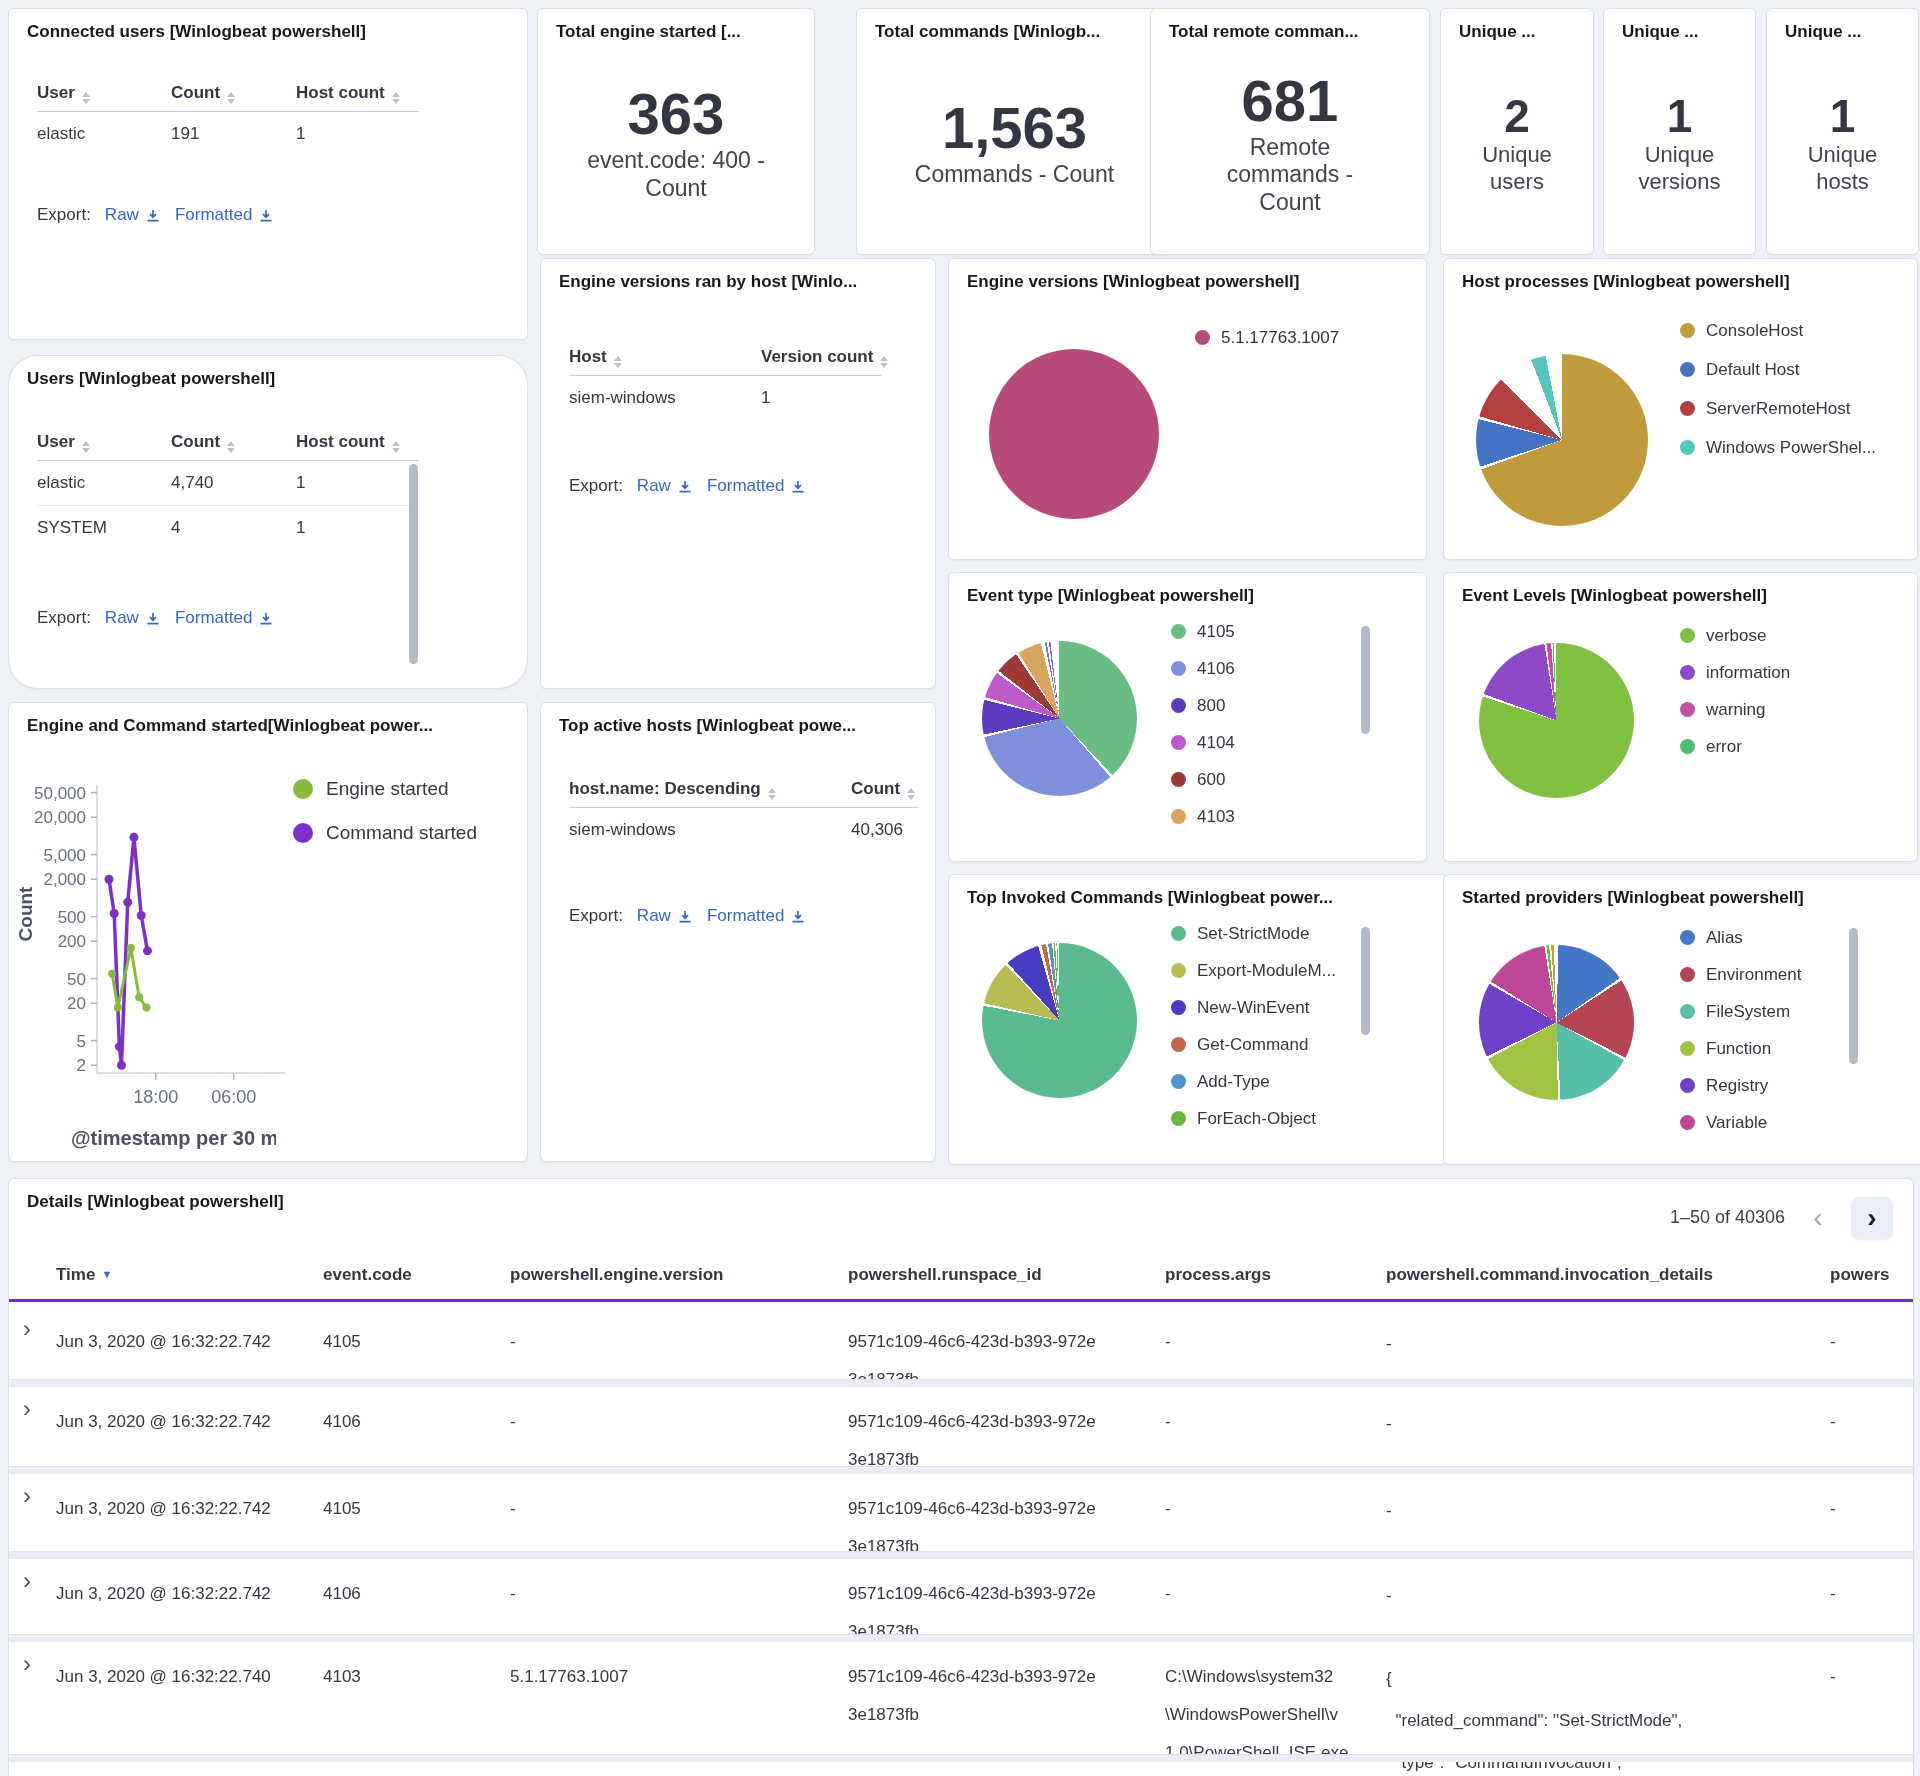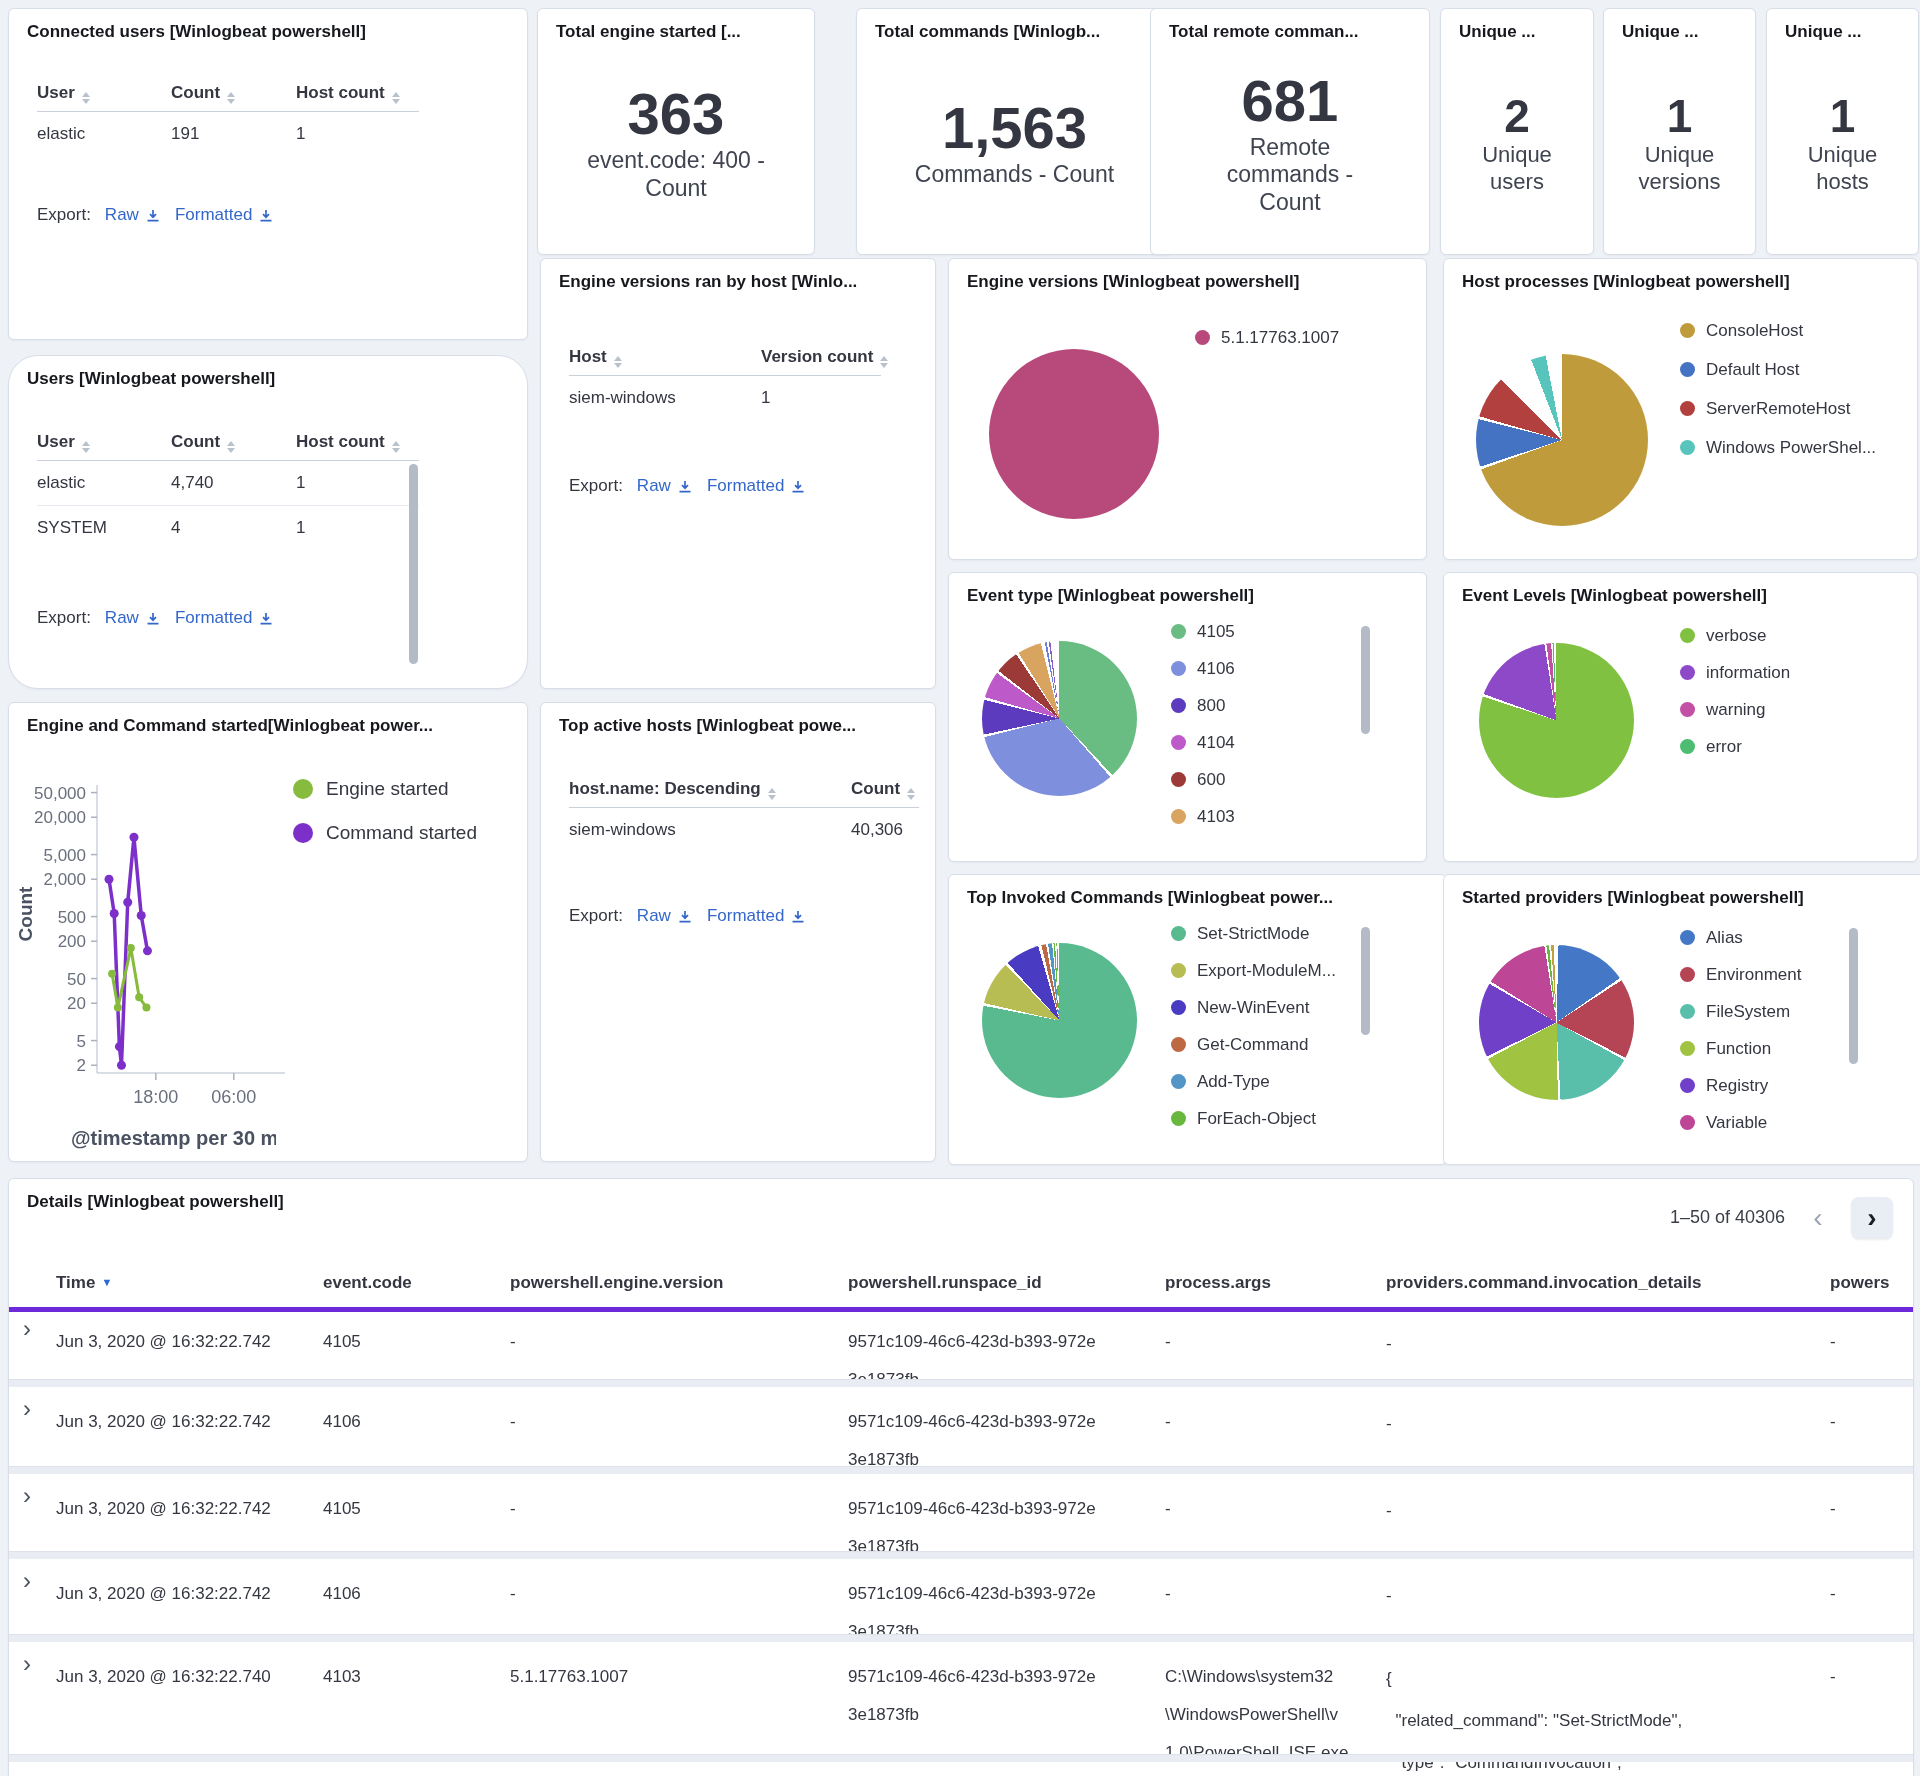--- a/index.html
+++ b/index.html
@@ -46,21 +46,21 @@
   .legend-lg .legend-label{font-size:19px;}
   .vscroll{position:absolute;width:9px;border-radius:5px;background:#b4bbc7;cursor:pointer;}
   
   .ytitle{position:absolute;left:-38px;top:200px;width:110px;transform:rotate(-90deg);font-weight:700;font-size:19px;color:#4a5160;text-align:center;}
   .xtitle{position:absolute;left:62px;top:424px;width:205px;font-weight:700;font-size:20px;color:#4a5160;white-space:nowrap;overflow:hidden;}
   
   .pag{position:absolute;right:128px;top:28px;font-size:18px;color:#3a3e46;}
   .pagebtn{position:absolute;top:18px;width:42px;height:42px;border-radius:8px;display:flex;align-items:center;justify-content:center;font-size:28px;cursor:pointer;}
   .pagprev{right:74px;color:#9aa4b2;}
   .pagnext{right:20px;background:#e9edf4;color:#1c1e24;font-weight:700;box-shadow:0 1px 2px rgba(0,0,0,.08);}
-  .dhead{position:absolute;left:0;right:0;top:88px;height:40px;border-bottom:5px solid #6d28d9;font-weight:700;font-size:17px;}
+  .dhead{position:absolute;left:0;right:0;top:80px;height:40px;border-bottom:3px solid #6d28d9;font-weight:700;font-size:17px;}
   .dhead .shcell{top:6px;}
   .tcaret{color:#2b6bd0;font-size:11px;margin-left:6px;vertical-align:2px;}
   .drow{position:absolute;left:0;right:0;}
   .dcell{position:absolute;top:16px;font-size:17px;line-height:38px;color:#343741;}
   .dcell.wrap{word-break:break-all;}
   .dcell.pre{white-space:pre-wrap;line-height:42px;}
   .expander{position:absolute;left:14px;top:10px;font-size:24px;color:#4a5260;cursor:pointer;line-height:1;}
   .sep{position:absolute;left:0;right:0;height:7px;background:#e9edf3;border-top:1px solid #dde2ea;}
 </style>
 </head>
@@ -495,21 +495,21 @@
       </div>
     <div class="pagebtn pagnext">
         <span>›</span>
       </div>
     <div class="dhead">
       <span class="shcell" style="left:47px;"><span>Time</span><span class="tcaret">▼</span></span>
       <span class="shcell" style="left:314px;">event.code</span>
       <span class="shcell" style="left:501px;">powershell.engine.version</span>
       <span class="shcell" style="left:839px;">powershell.runspace_id</span>
       <span class="shcell" style="left:1156px;">process.args</span>
-      <span class="shcell" style="left:1377px;">providers.command.invocation_details</span>
+      <span class="shcell" style="left:1377px;">powershell.command.invocation_details</span>
       <span class="shcell" style="left:1821px;">powers</span>
     </div>
     <div>
         <div class="drow" style="top: 128px; height: 72px;">
           <span class="expander">›</span>
           <div class="dcell " style="left: 47px; width: 250px;">Jun 3, 2020 @ 16:32:22.742</div>
           <div class="dcell " style="left: 314px; width: 170px;">4105</div>
           <div class="dcell " style="left: 501px; width: 320px;">-</div>
           <div class="dcell wrap" style="left: 839px; width: 250px;">9571c109-46c6-423d-b393-972e3e1873fb</div>
           <div class="dcell wrap" style="left: 1156px; width: 185px;">-</div>

